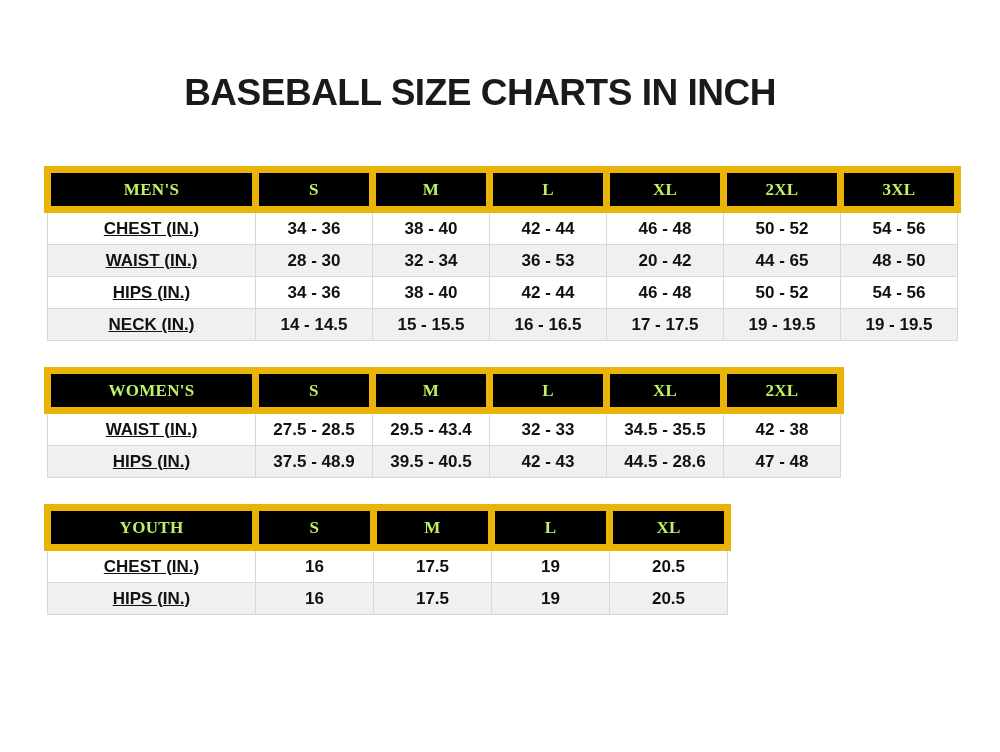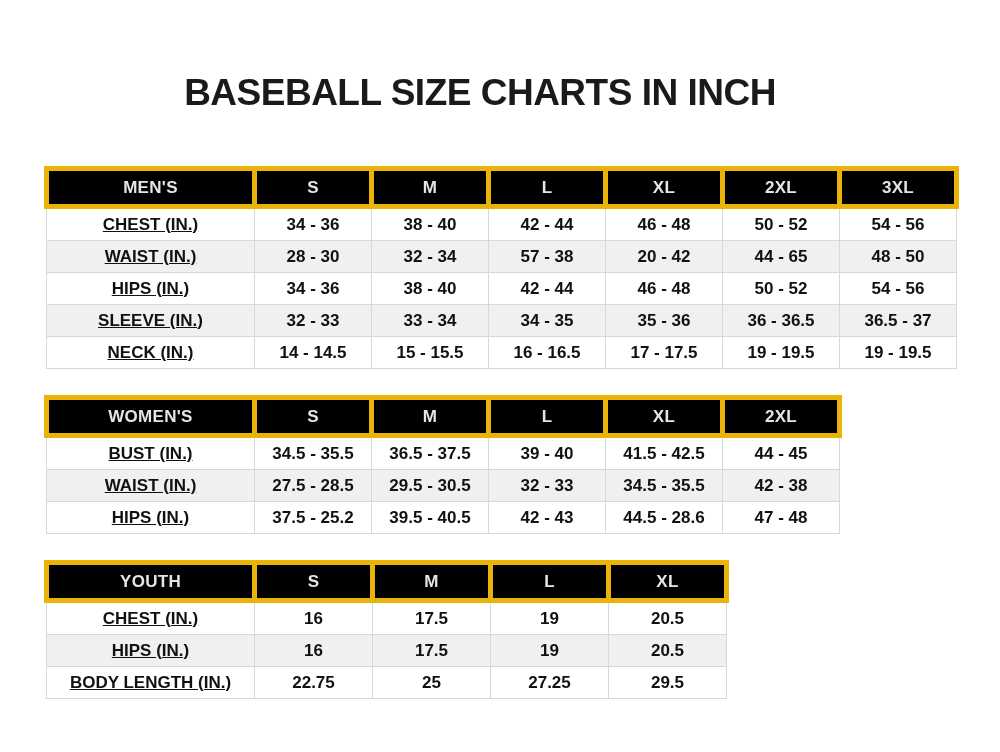--- a/index.html
+++ b/index.html
@@ -50,25 +50,26 @@
   th, td {
     border: 1px solid #d8d8d8;
     height: 31px;
     text-align: center;
     vertical-align: middle;
     padding: 0 2px;
     white-space: nowrap;
   }
   thead th {
     background: #000000;
-    color: #e5e5e5;
-    border: 5px solid #eab308;
+    color: #bef264;
+    border: 7px solid #eab308;
     height: 33px;
     font-size: 17px;
     letter-spacing: 0.3px;
+    font-family: Liberation Serif, serif;
   }
   thead th.rowlabel {
     text-align: center;
   }
   tbody tr:nth-child(even) td {
     background: #f0f0f0;
   }
   tbody tr:nth-child(odd) td {
     background: #ffffff;
   }
@@ -123,44 +124,35 @@
           <td>38 - 40</td>
           <td>42 - 44</td>
           <td>46 - 48</td>
           <td>50 - 52</td>
           <td>54 - 56</td>
         </tr>
         <tr>
           <td class="rowlabel">WAIST (IN.)</td>
           <td>28 - 30</td>
           <td>32 - 34</td>
-          <td>57 - 38</td>
+          <td>36 - 53</td>
           <td>20 - 42</td>
           <td>44 - 65</td>
           <td>48 - 50</td>
         </tr>
         <tr>
           <td class="rowlabel">HIPS (IN.)</td>
           <td>34 - 36</td>
           <td>38 - 40</td>
           <td>42 - 44</td>
           <td>46 - 48</td>
           <td>50 - 52</td>
           <td>54 - 56</td>
         </tr>
         <tr>
-          <td class="rowlabel">SLEEVE (IN.)</td>
-          <td>32 - 33</td>
-          <td>33 - 34</td>
-          <td>34 - 35</td>
-          <td>35 - 36</td>
-          <td>36 - 36.5</td>
-          <td>36.5 - 37</td>
-        </tr>
-        <tr>
           <td class="rowlabel">NECK (IN.)</td>
           <td>14 - 14.5</td>
           <td>15 - 15.5</td>
           <td>16 - 16.5</td>
           <td>17 - 17.5</td>
           <td>19 - 19.5</td>
           <td>19 - 19.5</td>
         </tr>
       </tbody>
     </table>
@@ -179,38 +171,30 @@
           <th class="rowlabel">WOMEN'S</th>
           <th>S</th>
           <th>M</th>
           <th>L</th>
           <th>XL</th>
           <th>2XL</th>
         </tr>
       </thead>
       <tbody>
         <tr>
-          <td class="rowlabel">BUST (IN.)</td>
-          <td>34.5 - 35.5</td>
-          <td>36.5 - 37.5</td>
-          <td>39 - 40</td>
-          <td>41.5 - 42.5</td>
-          <td>44 - 45</td>
-        </tr>
-        <tr>
           <td class="rowlabel">WAIST (IN.)</td>
           <td>27.5 - 28.5</td>
-          <td>29.5 - 30.5</td>
+          <td>29.5 - 43.4</td>
           <td>32 - 33</td>
           <td>34.5 - 35.5</td>
           <td>42 - 38</td>
         </tr>
         <tr>
           <td class="rowlabel">HIPS (IN.)</td>
-          <td>37.5 - 25.2</td>
+          <td>37.5 - 48.9</td>
           <td>39.5 - 40.5</td>
           <td>42 - 43</td>
           <td>44.5 - 28.6</td>
           <td>47 - 48</td>
         </tr>
       </tbody>
     </table>
 
     <table class="youth">
       <colgroup>
@@ -237,24 +221,17 @@
           <td>19</td>
           <td>20.5</td>
         </tr>
         <tr>
           <td class="rowlabel">HIPS (IN.)</td>
           <td>16</td>
           <td>17.5</td>
           <td>19</td>
           <td>20.5</td>
         </tr>
-        <tr>
-          <td class="rowlabel">BODY LENGTH (IN.)</td>
-          <td>22.75</td>
-          <td>25</td>
-          <td>27.25</td>
-          <td>29.5</td>
-        </tr>
       </tbody>
     </table>
 
   </div>
 </div>
 
 </body></html>

